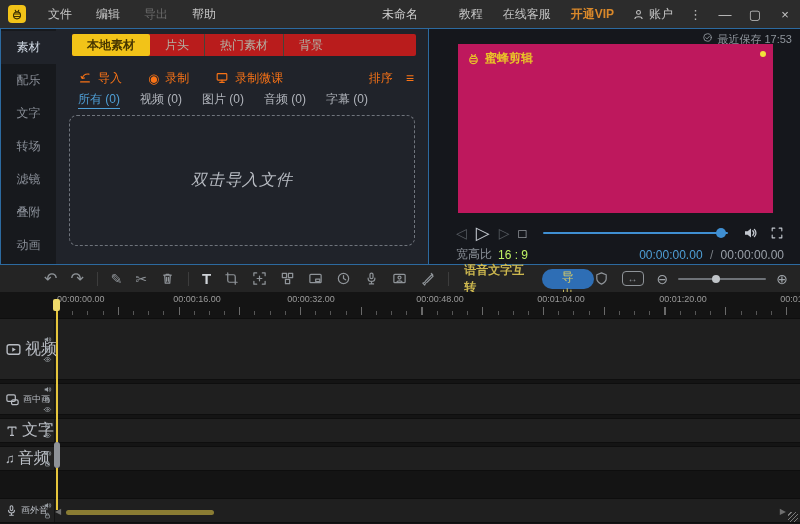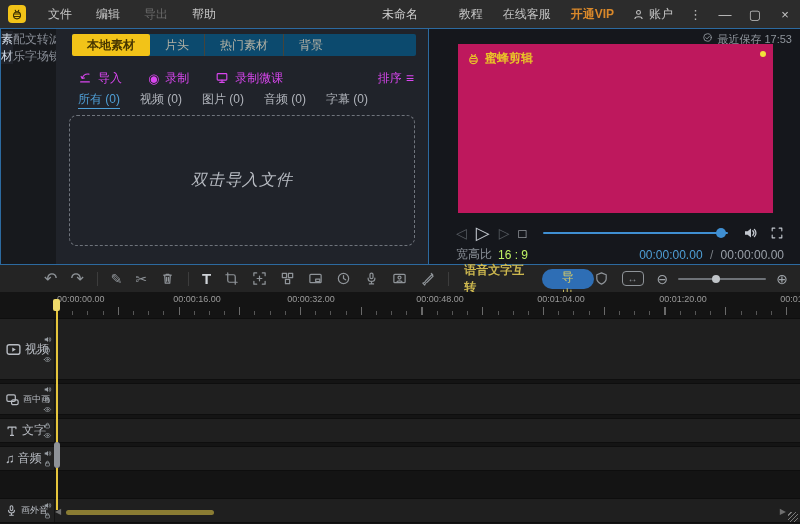--- a/index.html
+++ b/index.html
@@ -16,32 +16,32 @@
   .tb-right { margin-left:auto; display:flex; align-items:center; height:100%; }
   .tb-link { padding:0 10px; color:#c6c6c6; }
   .tb-vip { padding:0 10px; color:#d9882a; font-weight:bold; }
   .tb-account { display:flex; align-items:center; gap:4px; padding:0 8px; color:#c6c6c6; }
   .tb-more { padding:0 8px; color:#b5b5b5; font-size:13px; }
   .win-btn { width:30px; height:28px; display:flex; align-items:center; justify-content:center; color:#c6c6c6; font-size:13px; }
 
   
   .content { position:absolute; left:0; top:28px; width:800px; height:237px; border-top:1px solid #2c6aa0; border-bottom:1px solid #2c6aa0; border-left:1px solid #2c6aa0; display:flex; }
   .left-wrap { width:428px; height:100%; display:flex; border-right:1px solid #2c6aa0; }
-  .sidebar { width:55px; background:#17191d; display:flex; flex-direction:row; padding-top:2px; }
+  .sidebar { width:55px; background:#17191d; display:flex; flex-direction:column; padding-top:2px; }
   .side-item { height:33px; display:flex; align-items:center; justify-content:center; color:#8a8f98; cursor:pointer; }
   .side-item.active { color:#cfd8e3; background:#20232a; }
 
   .panel { flex:1; background:#20232a; position:relative; }
-  .tabstrip { position:absolute; left:16px; right:12px; top:5px; height:22px; background:#0c4a6e; display:flex; align-items:center; border-radius:2px; }
+  .tabstrip { position:absolute; left:16px; right:12px; top:5px; height:22px; background:#b91c1c; display:flex; align-items:center; border-radius:2px; }
   .tab { padding:0 15px; color:#b3b1a4; height:100%; display:flex; align-items:center; border-right:1px solid #46443a; }
   .tab:last-child { border-right:none; }
   .tab.active { background:#f2c318; color:#453500; font-weight:bold; border-radius:2px; border-right:none; }
-  .actions { position:absolute; left:22px; right:14px; top:38px; height:22px; display:flex; align-items:center; color:#d946ef; }
+  .actions { position:absolute; left:22px; right:14px; top:38px; height:22px; display:flex; align-items:center; color:#f97316; }
   .act { display:flex; align-items:center; gap:6px; margin-right:26px; cursor:pointer; }
-  .sort { margin-left:auto; margin-right:0; display:flex; align-items:center; gap:4px; cursor:pointer; }
+  .sort { margin-left:auto; margin-right:0; display:flex; align-items:center; gap:13px; cursor:pointer; }
   .filters { position:absolute; left:22px; top:62px; height:18px; display:flex; gap:20px; color:#b0b4bb; }
   .filter { cursor:pointer; white-space:nowrap; }
   .filter.active { color:#4f9fd6; border-bottom:1px solid #4f9fd6; padding-bottom:10px; }
   .dropzone { position:absolute; left:13px; right:13px; top:86px; bottom:18px; border:1px dashed #6f747c; border-radius:8px; display:flex; align-items:center; justify-content:center; }
   .dropzone span { font-size:16px; font-style:italic; color:#b7bbc2; letter-spacing:1px; }
 
   .preview { flex:1; background:#15171c; position:relative; }
   .saved-row { position:absolute; top:3px; right:8px; display:flex; align-items:flex-start; gap:4px; color:#8f959c; font-size:11px; }
   .video-box { position:absolute; left:29px; top:15px; width:315px; height:169px; background:#be185d; }
   .watermark { position:absolute; left:8px; top:6px; display:flex; align-items:center; gap:4px; color:#e9c428; font-weight:bold; font-size:12px; }
@@ -79,21 +79,21 @@
   .ruler { position:absolute; left:0; top:0; width:800px; height:24px; cursor:pointer; }
   .ruler-label { position:absolute; top:2px; font-size:9px; color:#9b9b9b; white-space:nowrap; transform:translateX(-50%); }
   .ruler-label.first { transform:none; }
   .ticks-minor { position:absolute; left:57px; right:0; top:19px; height:4px;
      background:repeating-linear-gradient(to right,#565656 0 1px,transparent 1px 15.19px); }
   .ticks-major { position:absolute; left:57px; right:0; top:15px; height:8px;
      background:repeating-linear-gradient(to right,#6a6a6a 0 1px,transparent 1px 60.75px); }
   .track-row { position:absolute; left:0; width:800px; background:#1f1f1f; display:flex; border-top:1px solid #0e0e0e; border-bottom:1px solid #0e0e0e; }
   .track-head { width:55px; background:#222222; border-right:1px solid #141414; display:flex; align-items:center; padding-left:5px; position:relative; }
   .track-main-ic { color:#b9bdc4; display:flex; align-items:center; margin-right:3px; }
-  .track-label { color:#b9bdc4; font-size:12px; white-space:nowrap; }
+  .track-label { color:#b9bdc4; font-size:16px; white-space:nowrap; }
   .track-minis { position:absolute; right:2px; top:0; bottom:0; display:flex; flex-direction:column; justify-content:center; gap:1px; color:#9aa0a6; }
   .track-lane { flex:1; }
   .note-glyph { font-size:13px; }
 
   .playhead-line { position:absolute; left:56px; top:8px; width:2px; height:210px; background:#e5c53c; }
   .playhead-flag { position:absolute; left:53px; top:7px; width:7px; height:12px; background:#efda6a; border-radius:2px; }
   .playhead-grip { position:absolute; left:54px; top:150px; width:6px; height:26px; background:#8e9298; border-radius:3px; cursor:grab; }
 
   .h-scroll-left { position:absolute; left:55px; top:215px; color:#6f6f6f; font-size:8px; cursor:pointer; }
   .h-scroll-thumb { position:absolute; left:66px; top:218px; width:148px; height:5px; background:#8a7c33; border-radius:2.5px; cursor:pointer; }

